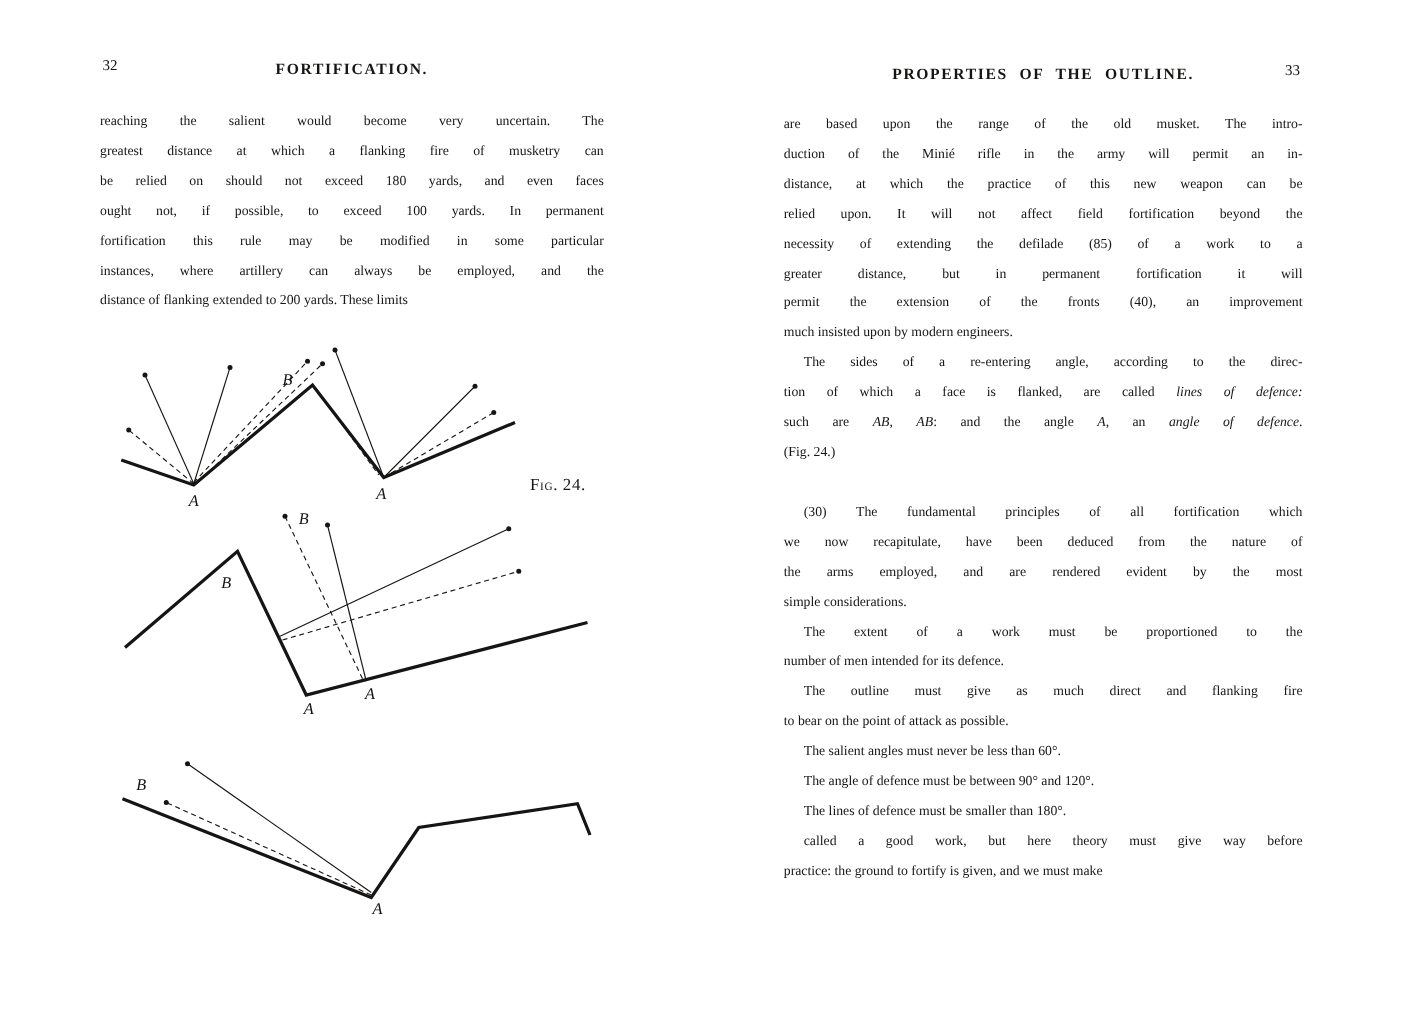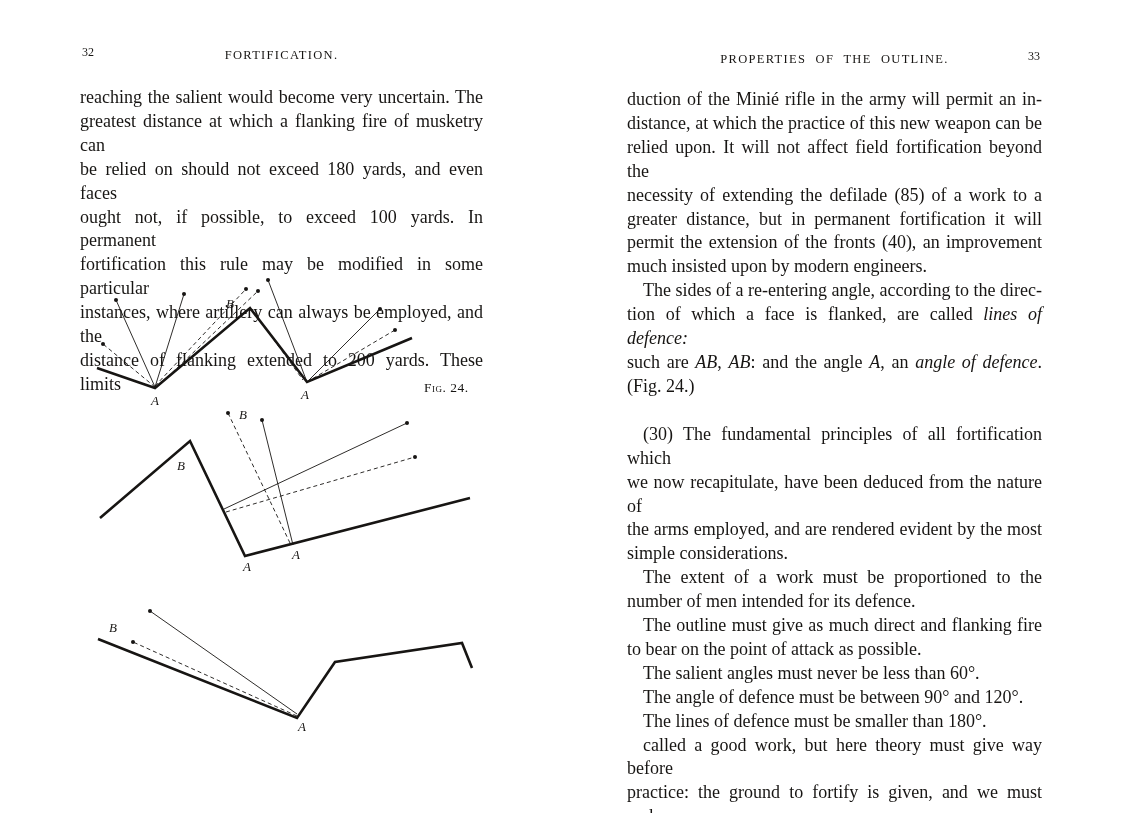--- a/index.html
+++ b/index.html
@@ -8,25 +8,25 @@
     background:#ffffff;color:#171513;
     font-family:"Liberation Serif","DejaVu Serif",serif;
   }
   .page{position:absolute;}
   #left-page{left:80px;top:48px;width:403px;}
   #right-page{left:627px;top:52px;width:415px;}
   .head{position:relative;height:22px;}
   #left-page .head{margin-bottom:16px;}
   #right-page .head{margin-bottom:14px;}
   .running{display:block;text-align:center;font-size:12.5px;letter-spacing:1.3px;word-spacing:5px;font-weight:bold;font-weight:normal;}
-  .running{font-weight:normal;}
+  .running{font-weight:bold;}
   .pagenum{position:absolute;top:-3px;font-size:12px;}
   #left-page .pagenum{left:2px;}
   #right-page .pagenum{right:2px;}
-  .body{font-size:18px;line-height:23.9px;}
+  .body{font-size:11px;line-height:23.9px;}
   .line{text-align:justify;text-align-last:justify;text-justify:inter-word;}
   .line.last{text-align-last:left;}
   .para{margin:0;}
   .para.indent .line:first-child{text-indent:16px;}
   .para.gap{margin-top:24px;}
   #figure-24{position:absolute;left:80px;top:262px;width:445px;height:505px;}
   #figure-24 text{font-family:"Liberation Serif","DejaVu Serif",serif;}
   .fig-label{font-style:italic;font-size:13px;fill:#171513;}
   .fig-caption{font-size:13.5px;font-variant:small-caps;letter-spacing:0.5px;fill:#171513;}
 </style>
@@ -109,20 +109,21 @@
   <text class="fig-caption" x="424" y="392">Fig. 24.</text>
 </svg>
 
 <div class="page" id="right-page">
   <div class="head">
     <span class="pagenum">33</span>
     <span class="running">PROPERTIES OF THE OUTLINE.</span>
   </div>
   <div class="body">
     <div class="para">
+        <div class="line">are based upon the range of the old musket.  The intro-</div>
         <div class="line">duction of the Minié rifle in the army will permit an in-</div>
         <div class="line">distance, at which the practice of this new weapon can be</div>
         <div class="line">relied upon.  It will not affect field fortification beyond the</div>
         <div class="line">necessity of extending the defilade (85) of a work to a</div>
         <div class="line">greater distance, but in permanent fortification it will</div>
         <div class="line">permit the extension of the fronts (40), an improvement</div>
         <div class="line last">much insisted upon by modern engineers.</div>
       </div>
     <div class="para indent">
         <div class="line">The sides of a re-entering angle, according to the direc-</div>

